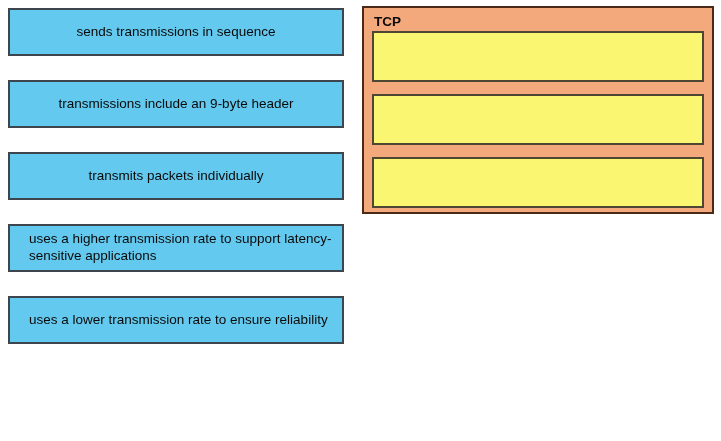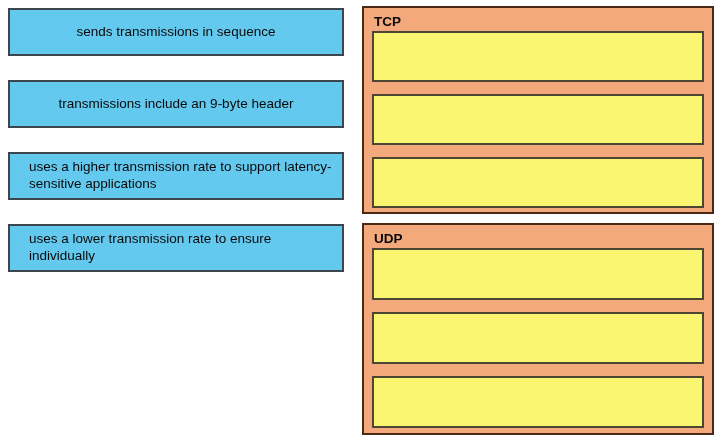--- a/index.html
+++ b/index.html
@@ -79,31 +79,26 @@
   }
   .drop-slot + .drop-slot{margin-top:12px;}
   .drop-group.udp .drop-slot{height:52px;}
 </style>
 </head>
 <body>
 
 <div class="drag-column">
   <div class="drag-item">sends transmissions in sequence</div>
   <div class="drag-item">transmissions include an 9-byte header</div>
+  <div class="drag-item">transmits packets individually</div>
   <div class="drag-item two-line">uses a higher transmission rate to support latency-sensitive applications</div>
-  <div class="drag-item two-line">uses a lower transmission rate to ensure individually</div>
+  <div class="drag-item two-line">uses a lower transmission rate to ensure reliability</div>
 </div>
 
 <div class="drop-column">
   <div class="drop-group tcp">
     <div class="drop-group-label">TCP</div>
     <div class="drop-slot"></div>
     <div class="drop-slot"></div>
     <div class="drop-slot"></div>
   </div>
 
-  <div class="drop-group udp">
-    <div class="drop-group-label">UDP</div>
-    <div class="drop-slot"></div>
-    <div class="drop-slot"></div>
-    <div class="drop-slot"></div>
-  </div>
 </div>
 
 </body></html>

